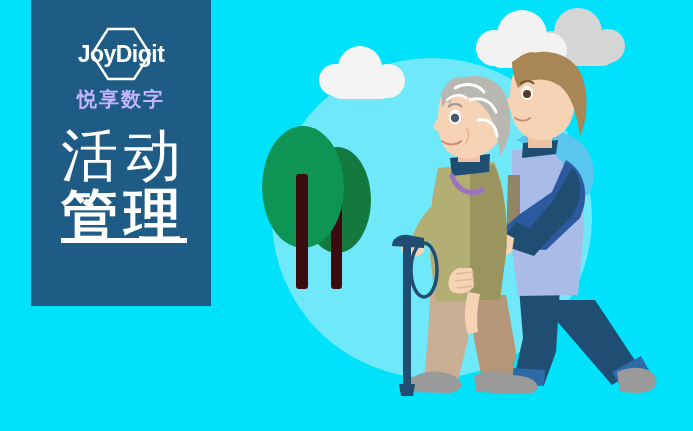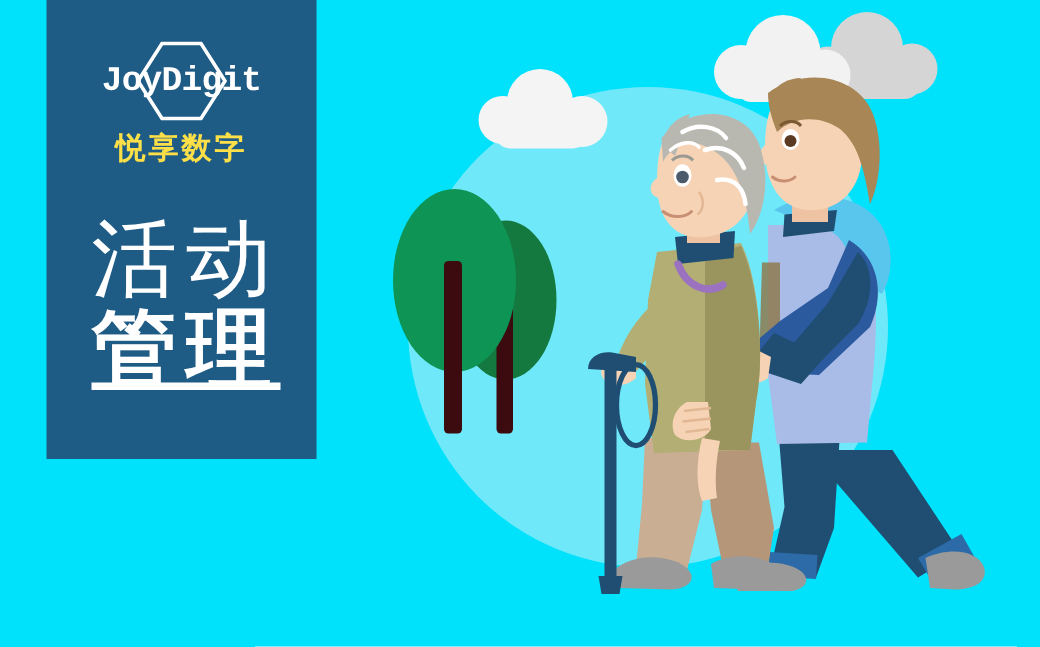--- a/index.html
+++ b/index.html
@@ -52,37 +52,37 @@
     left: 50%;
     top: 1px;
     transform: translateX(-50%);
     width: 62px;
     height: 54px;
   }
   .logo-text {
     position: relative;
     z-index: 2;
     color: #ffffff;
-    font-family: Liberation Mono, monospace;
+    font-family: Liberation Sans, sans-serif;
     font-size: 23px;
     font-weight: 700;
     letter-spacing: -0.5px;
     white-space: nowrap;
     line-height: 1;
   }
   .logo-cn {
     margin-top: 7px;
-    color: #fde047;
+    color: #c4b5fd;
     font-size: 20px;
     font-weight: 700;
     letter-spacing: 2px;
     line-height: 1;
   }
   .headline {
-    margin-top: 34px;
+    margin-top: 16px;
     display: flex;
     flex-direction: column;
     align-items: flex-end;
   }
   .headline-line {
     color: #ffffff;
     font-size: 57px;
     line-height: 1.06;
     letter-spacing: 6px;
     text-indent: 6px;

